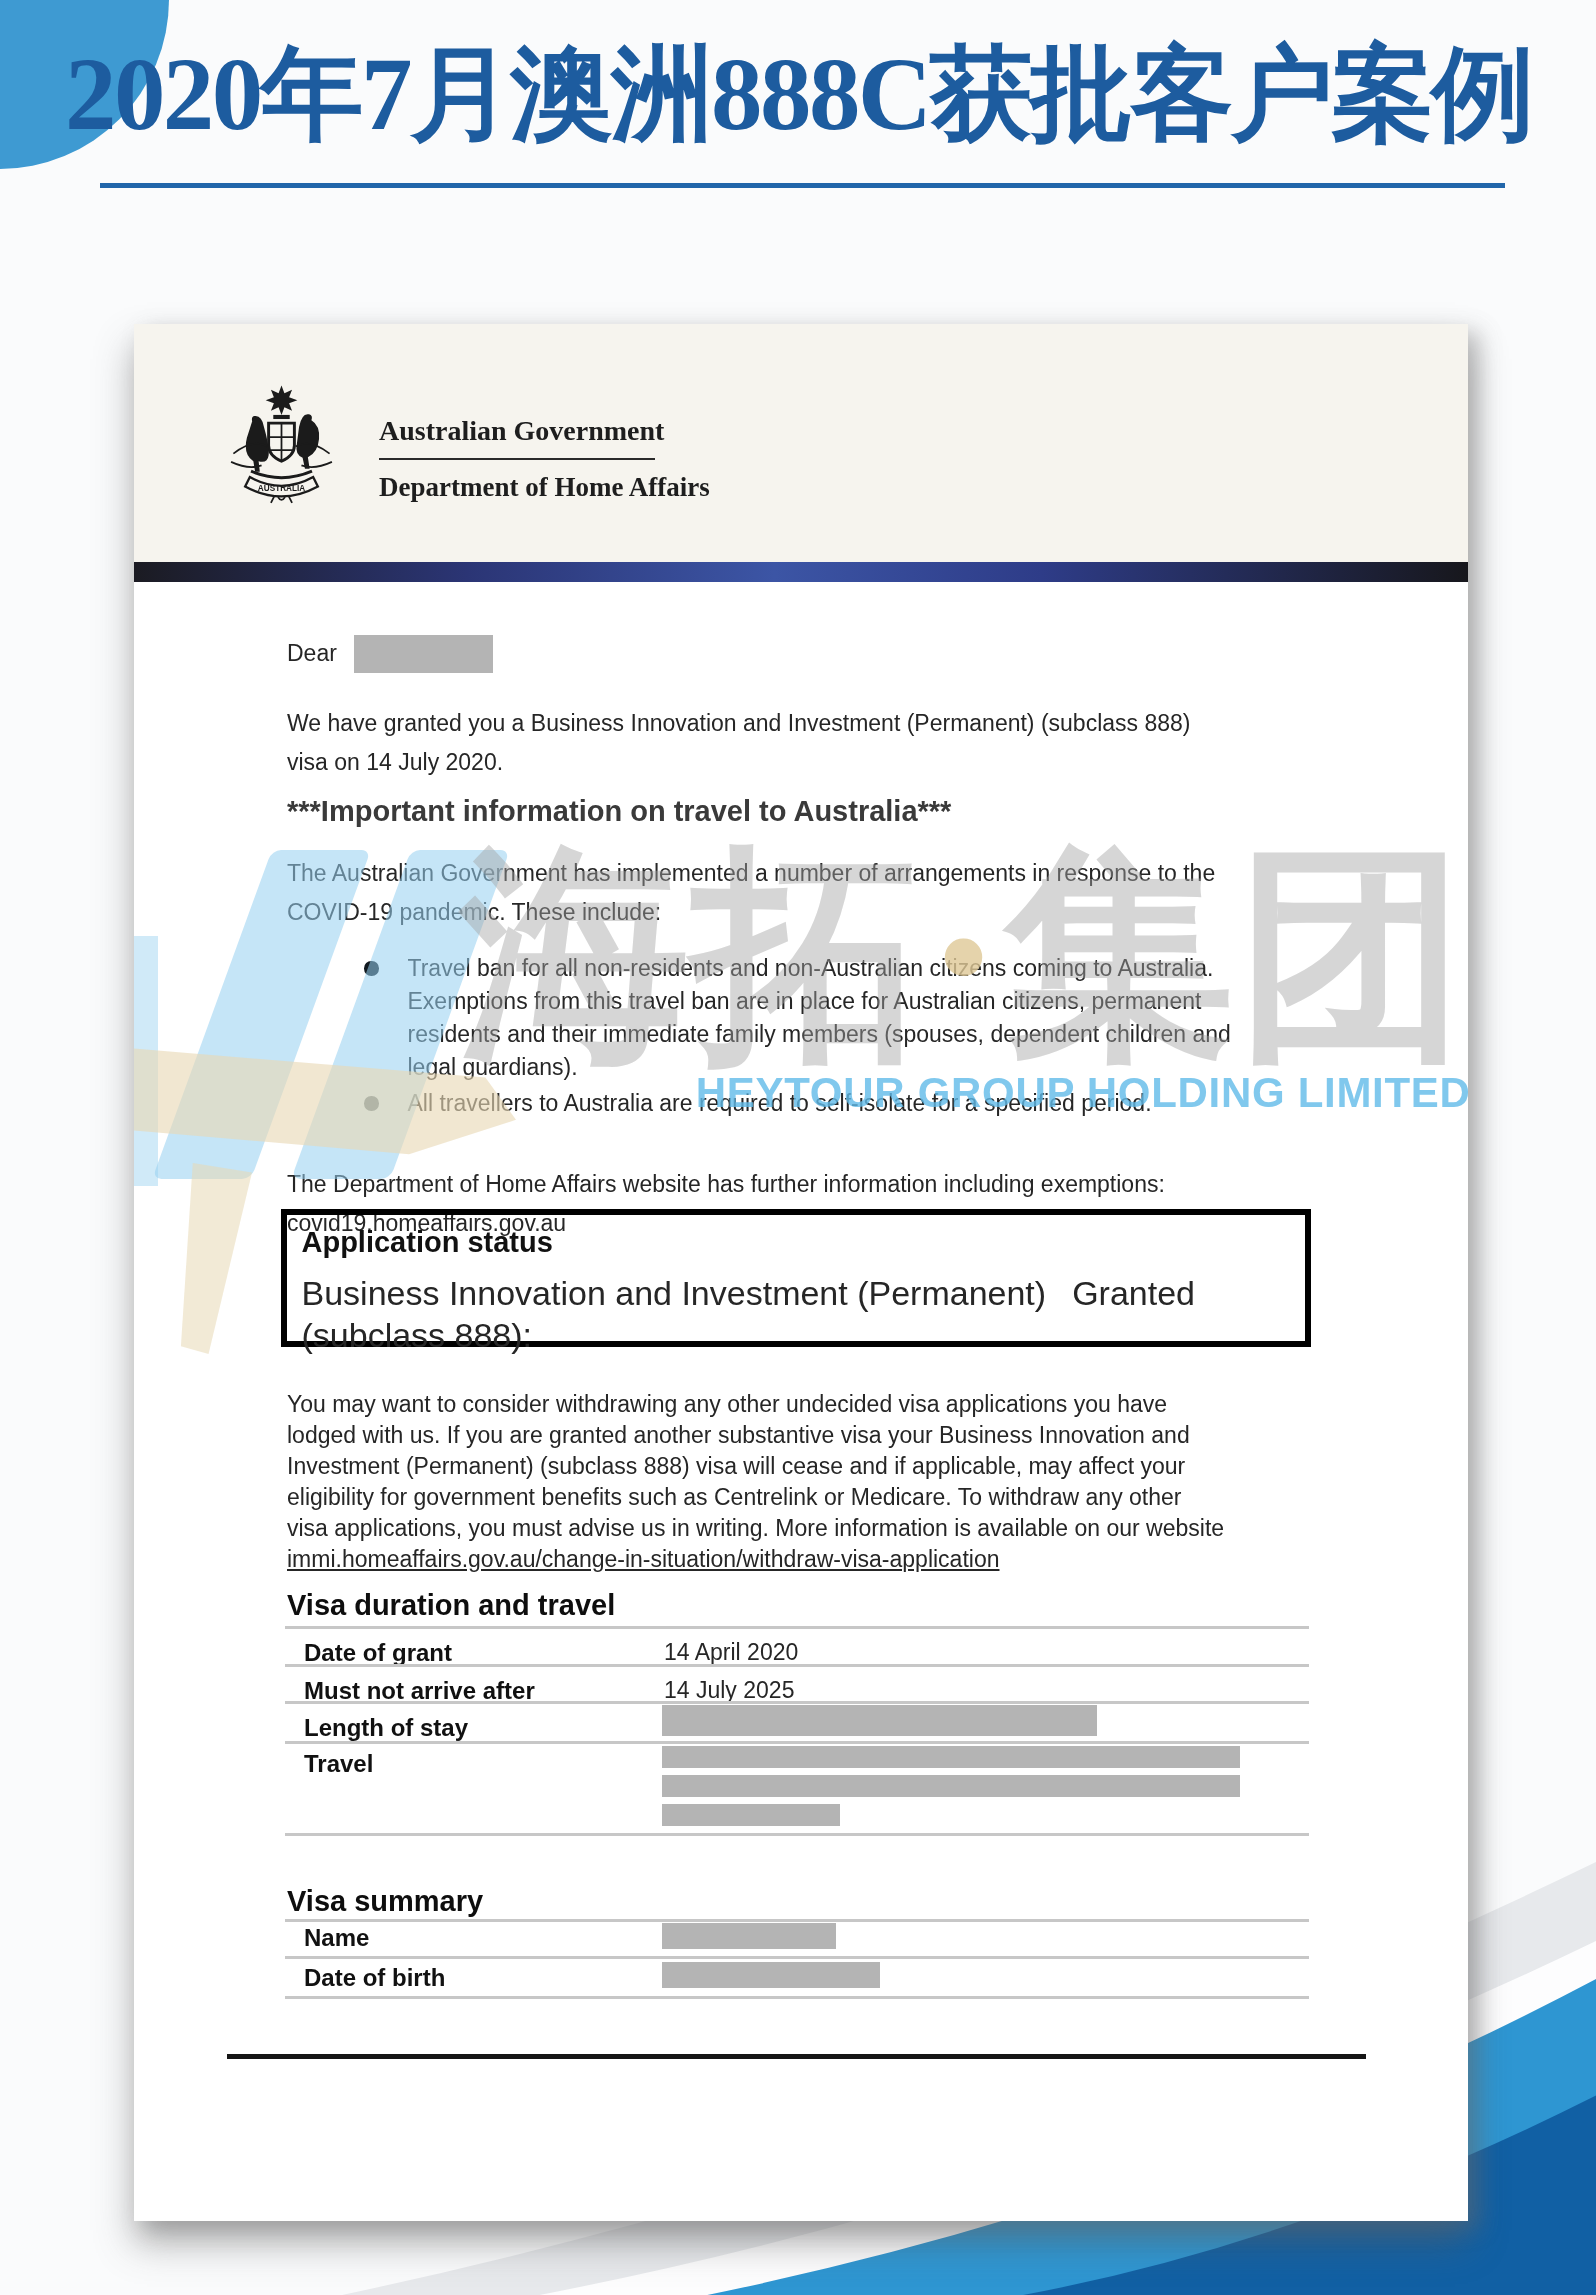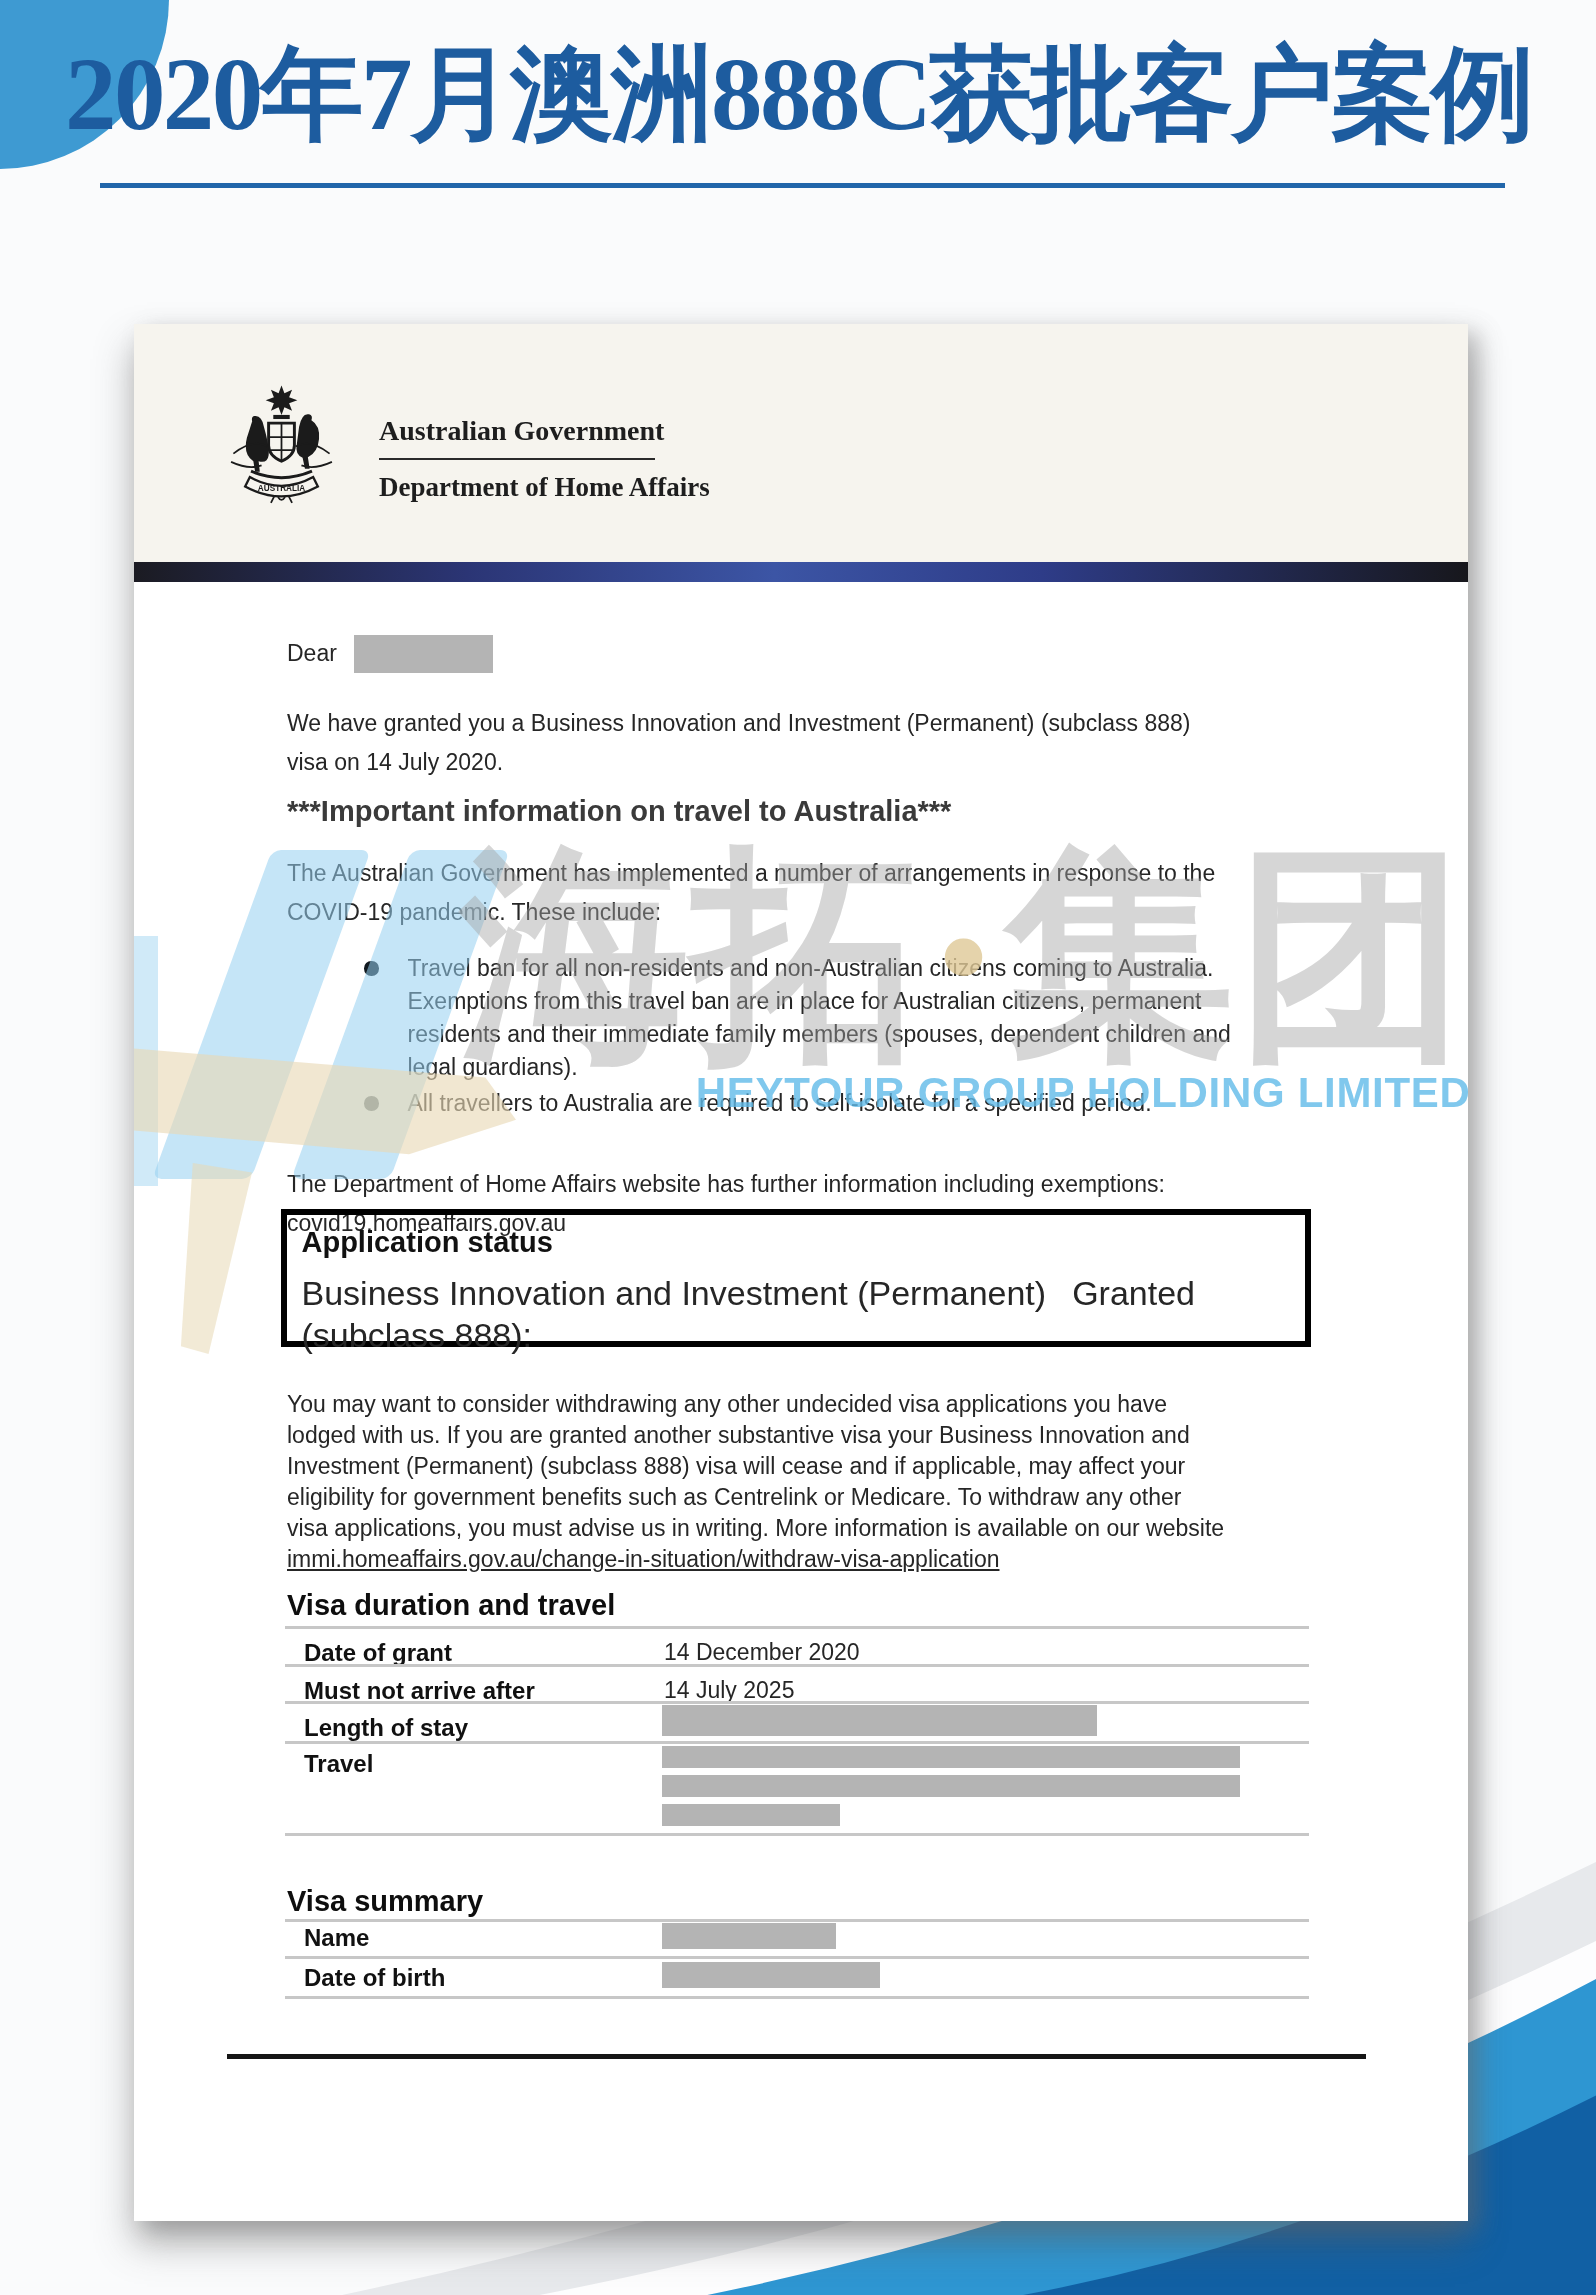--- a/index.html
+++ b/index.html
@@ -202,21 +202,21 @@
 Investment (Permanent) (subclass 888) visa will cease and if applicable, may affect your
 eligibility for government benefits such as Centrelink or Medicare. To withdraw any other
 visa applications, you must advise us in writing. More information is available on our website</div>
     <a class="withdraw-link">immi.homeaffairs.gov.au/change-in-situation/withdraw-visa-application</a>
   </div>
 
   <div class="section-heading" style="top:1265px">Visa duration and travel</div>
 
   <div class="tbl-rule" style="top:1302px"></div>
   <div class="tbl-label" style="top:1315px">Date of grant</div>
-  <div class="tbl-value" style="top:1315px">14 December 2020</div>
+  <div class="tbl-value" style="top:1315px">14 April 2020</div>
 
   <div class="tbl-rule" style="top:1340px"></div>
   <div class="tbl-label" style="top:1353px">Must not arrive after</div>
   <div class="tbl-value" style="top:1353px">14 July 2025</div>
 
   <div class="tbl-rule" style="top:1377px"></div>
   <div class="tbl-label" style="top:1390px">Length of stay</div>
   <div class="tbl-redact" style="top:1381px; width:435px; height:31px"></div>
 
   <div class="tbl-rule" style="top:1417px"></div>

